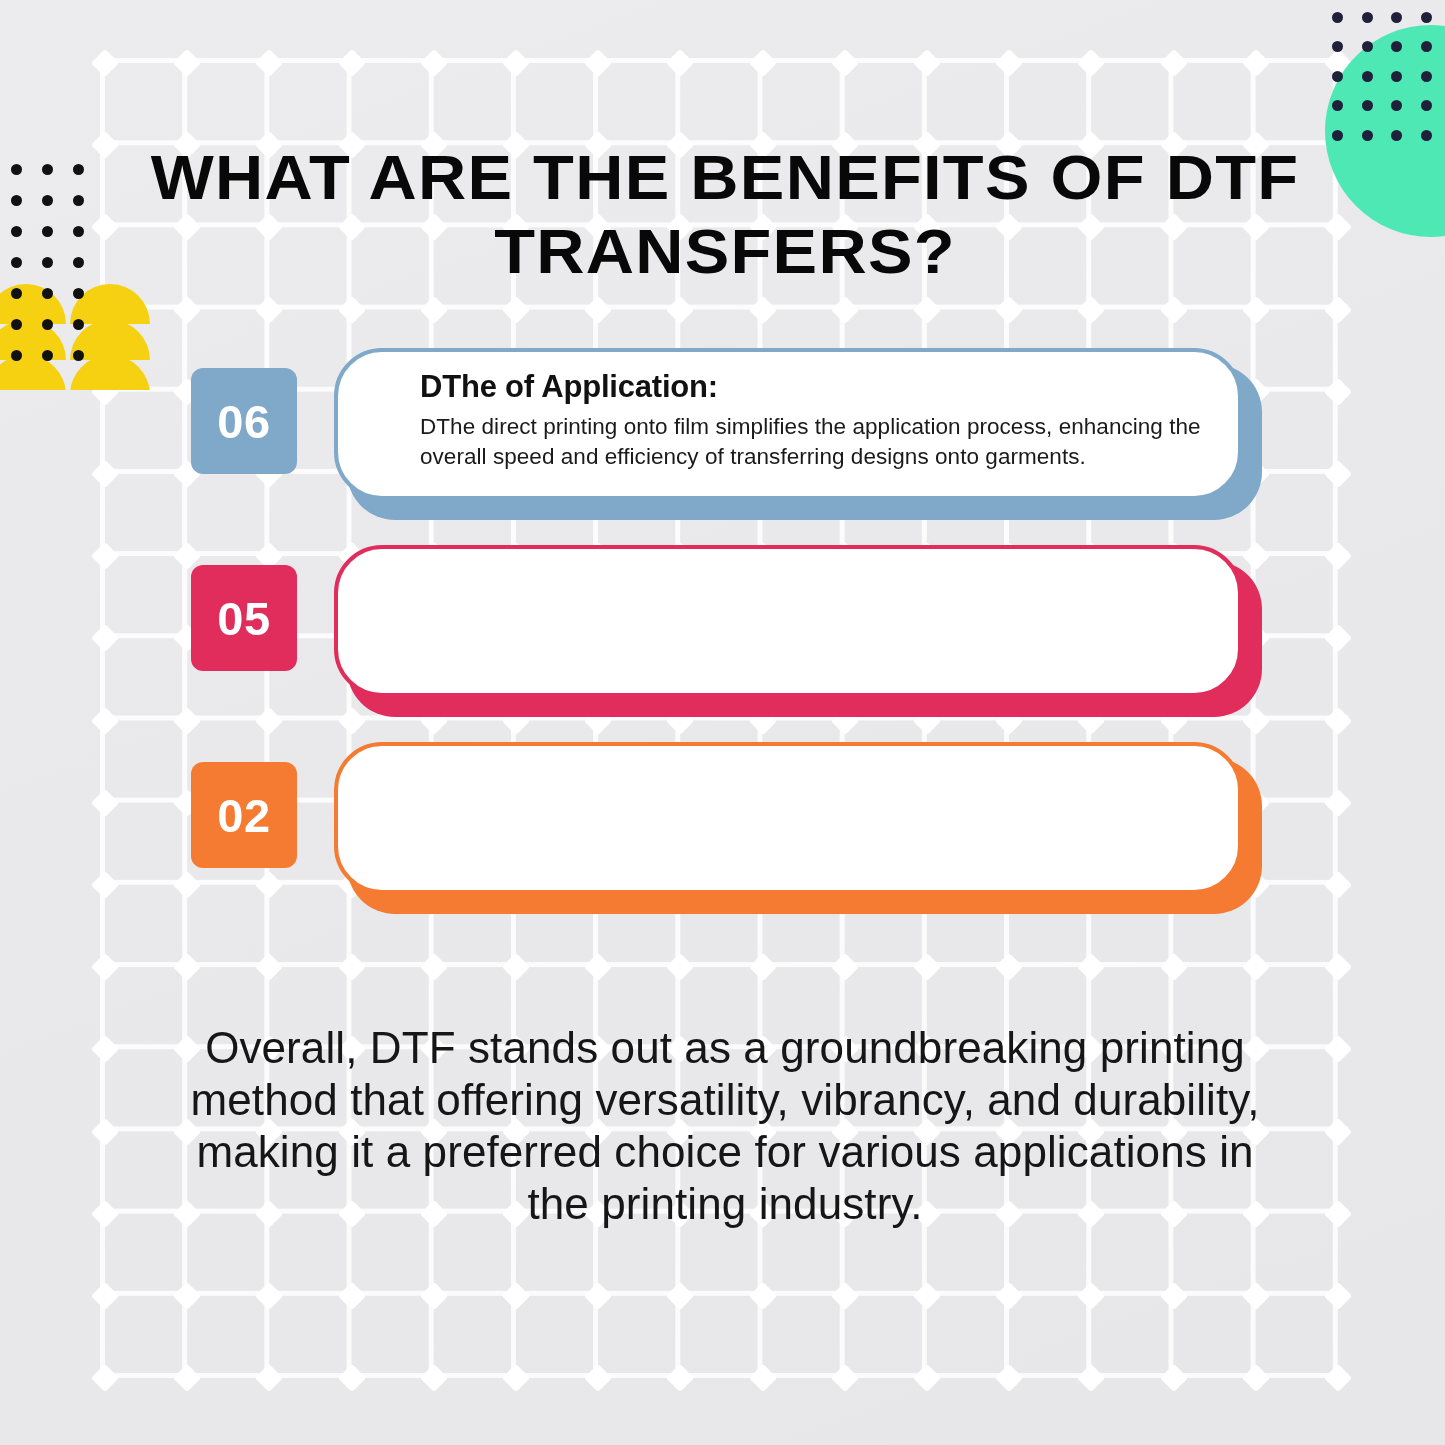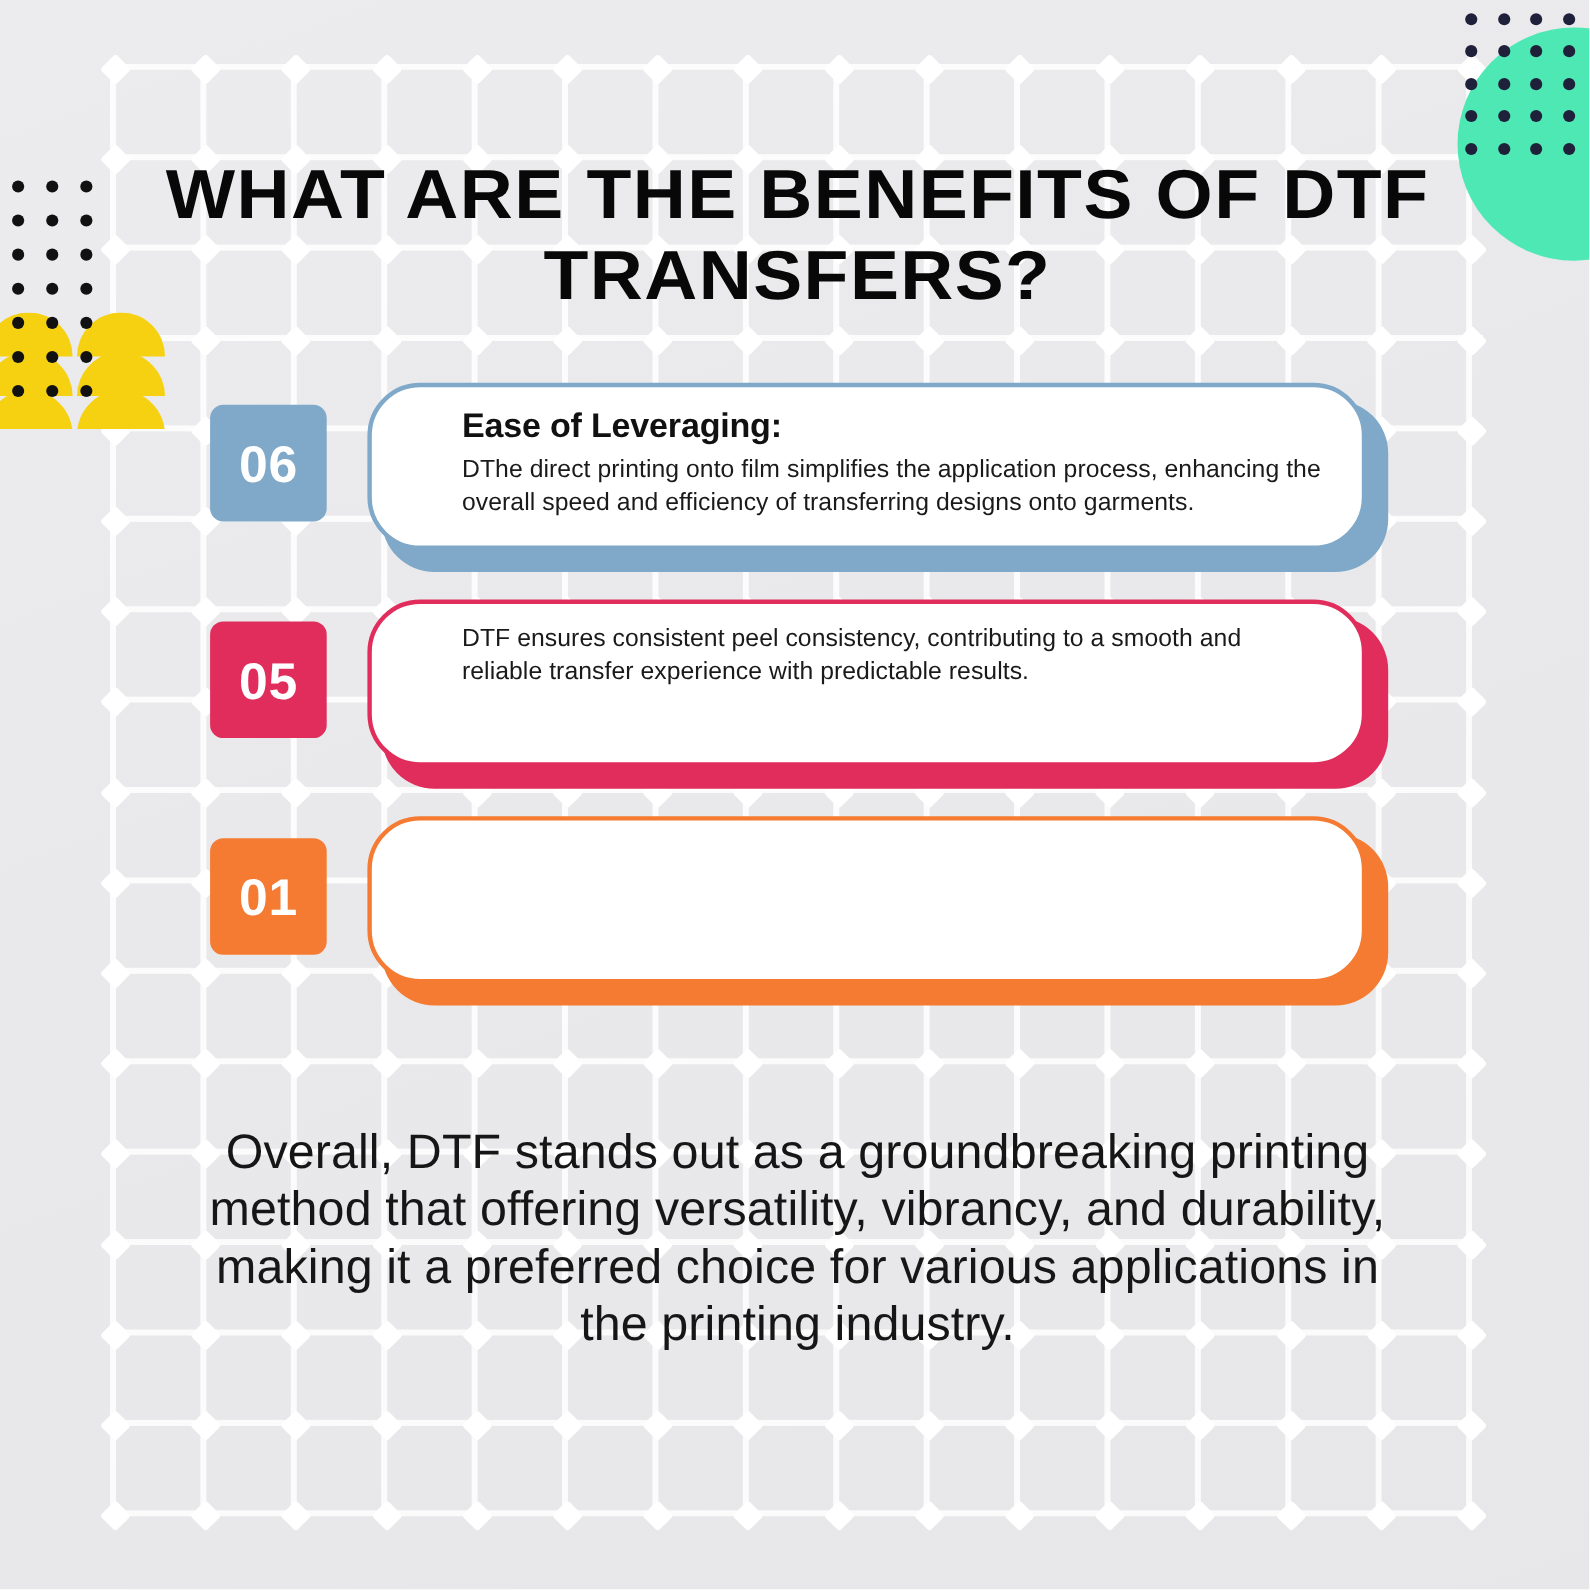--- a/index.html
+++ b/index.html
@@ -541,35 +541,34 @@
         <div class="arc" style="left: 70px;"></div>
       </div>
     </div>
 
   <div class="title">WHAT ARE THE BENEFITS OF DTF TRANSFERS?</div>
 
   <div class="card-row row-1">
     <div class="card-shadow" id="shadow-0" style="background: rgb(127, 168, 201);"></div>
     <div class="badge" id="badge-0" style="background: rgb(127, 168, 201);">06</div>
     <div class="card" id="card-0" style="border-color: rgb(127, 168, 201);">
-      <h3>Ease of Leveraging:</h3>
+      <h3>DThe of Application:</h3>
       <p>DThe direct printing onto film simplifies the application process, enhancing the overall speed and efficiency of transferring designs onto garments.</p>
     </div>
   </div>
 
   <div class="card-row row-2">
     <div class="card-shadow" id="shadow-1" style="background: rgb(224, 45, 92);"></div>
     <div class="badge" id="badge-1" style="background: rgb(224, 45, 92);">05</div>
     <div class="card" id="card-1" style="border-color: rgb(224, 45, 92);">
-      <p>DTF ensures consistent peel consistency, contributing to a smooth and reliable transfer experience with predictable results.</p>
     </div>
   </div>
 
   <div class="card-row row-3">
     <div class="card-shadow" id="shadow-2" style="background: rgb(244, 123, 49);"></div>
-    <div class="badge" id="badge-2" style="background: rgb(244, 123, 49);">01</div>
+    <div class="badge" id="badge-2" style="background: rgb(244, 123, 49);">02</div>
     <div class="card" id="card-2" style="border-color: rgb(244, 123, 49);">
     </div>
   </div>
 
   <div class="closing">Overall, DTF stands out as a groundbreaking printing method that offering versatility, vibrancy, and durability, making it a preferred choice for various applications in the printing industry.</div>
 
 </div>
 
 </body></html>

